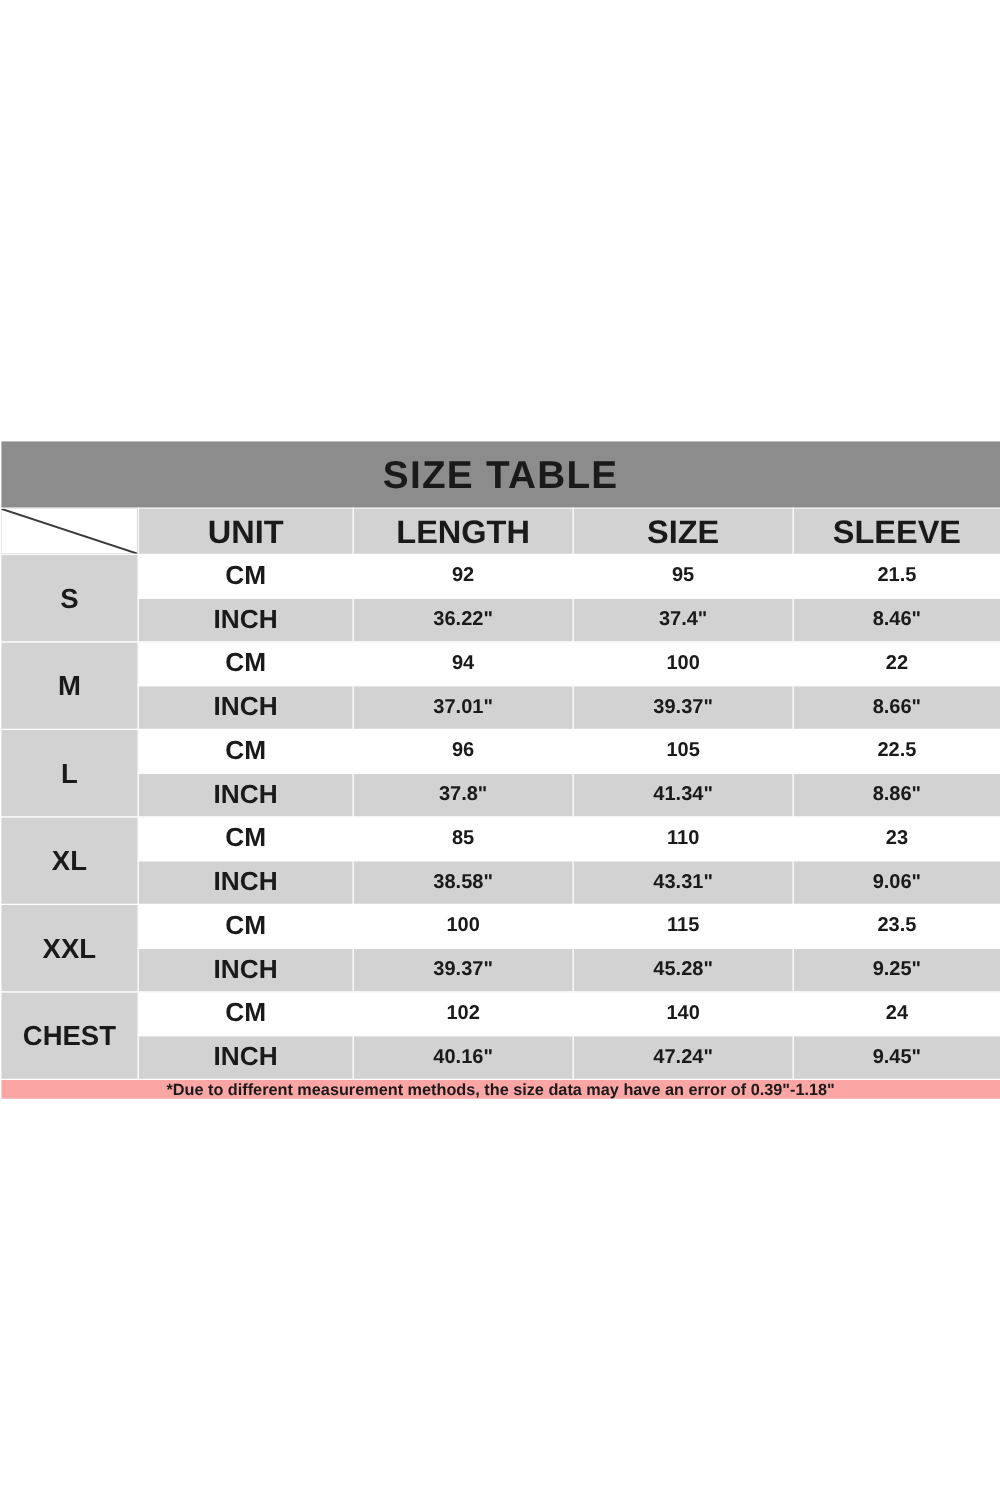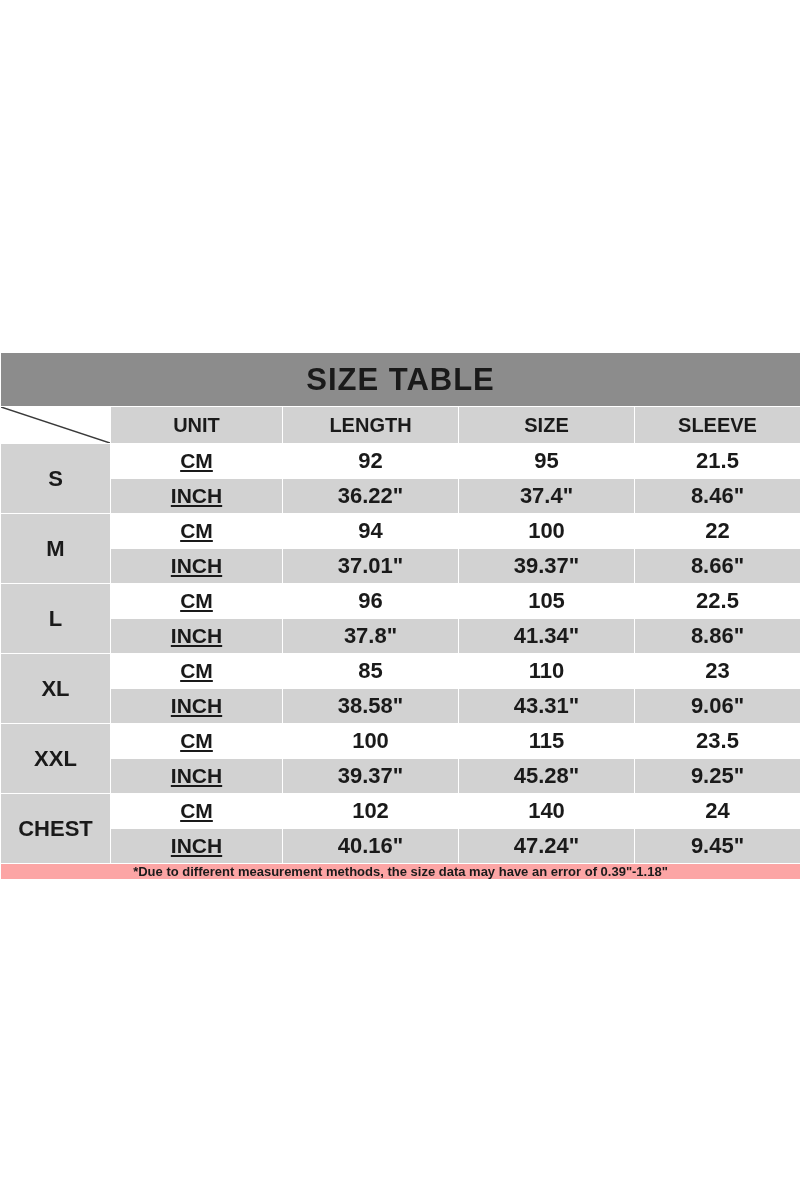--- a/index.html
+++ b/index.html
@@ -43,21 +43,21 @@
     background: #8c8c8c;
     color: #111111;
     font-size: 31px;
     letter-spacing: 1px;
     height: 53px;
     border: none;
   }
   .head-row td {
     background: #d2d2d2;
     height: 36px;
-    font-size: 20px;
+    font-size: 26px;
   }
   .corner-cell {
     background: #ffffff;
     position: relative;
     padding: 0;
     overflow: hidden;
   }
   .corner-cell svg {
     display: block;
     width: 100%;
@@ -65,25 +65,24 @@
   }
   .size-cell {
     background: #d2d2d2;
     font-size: 22px;
     width: 110px;
   }
   .unit-cell {
     background: #ffffff;
     font-size: 21px;
     width: 172px;
-    text-decoration: underline;
   }
   .val-cell {
     background: #ffffff;
-    font-size: 22px;
+    font-size: 16px;
   }
   tr.shaded td.unit-cell,
   tr.shaded td.val-cell {
     background: #d2d2d2;
   }
   tr.datarow td {
     height: 34px;
   }
   .note-row td {
     background: #fca5a5;

